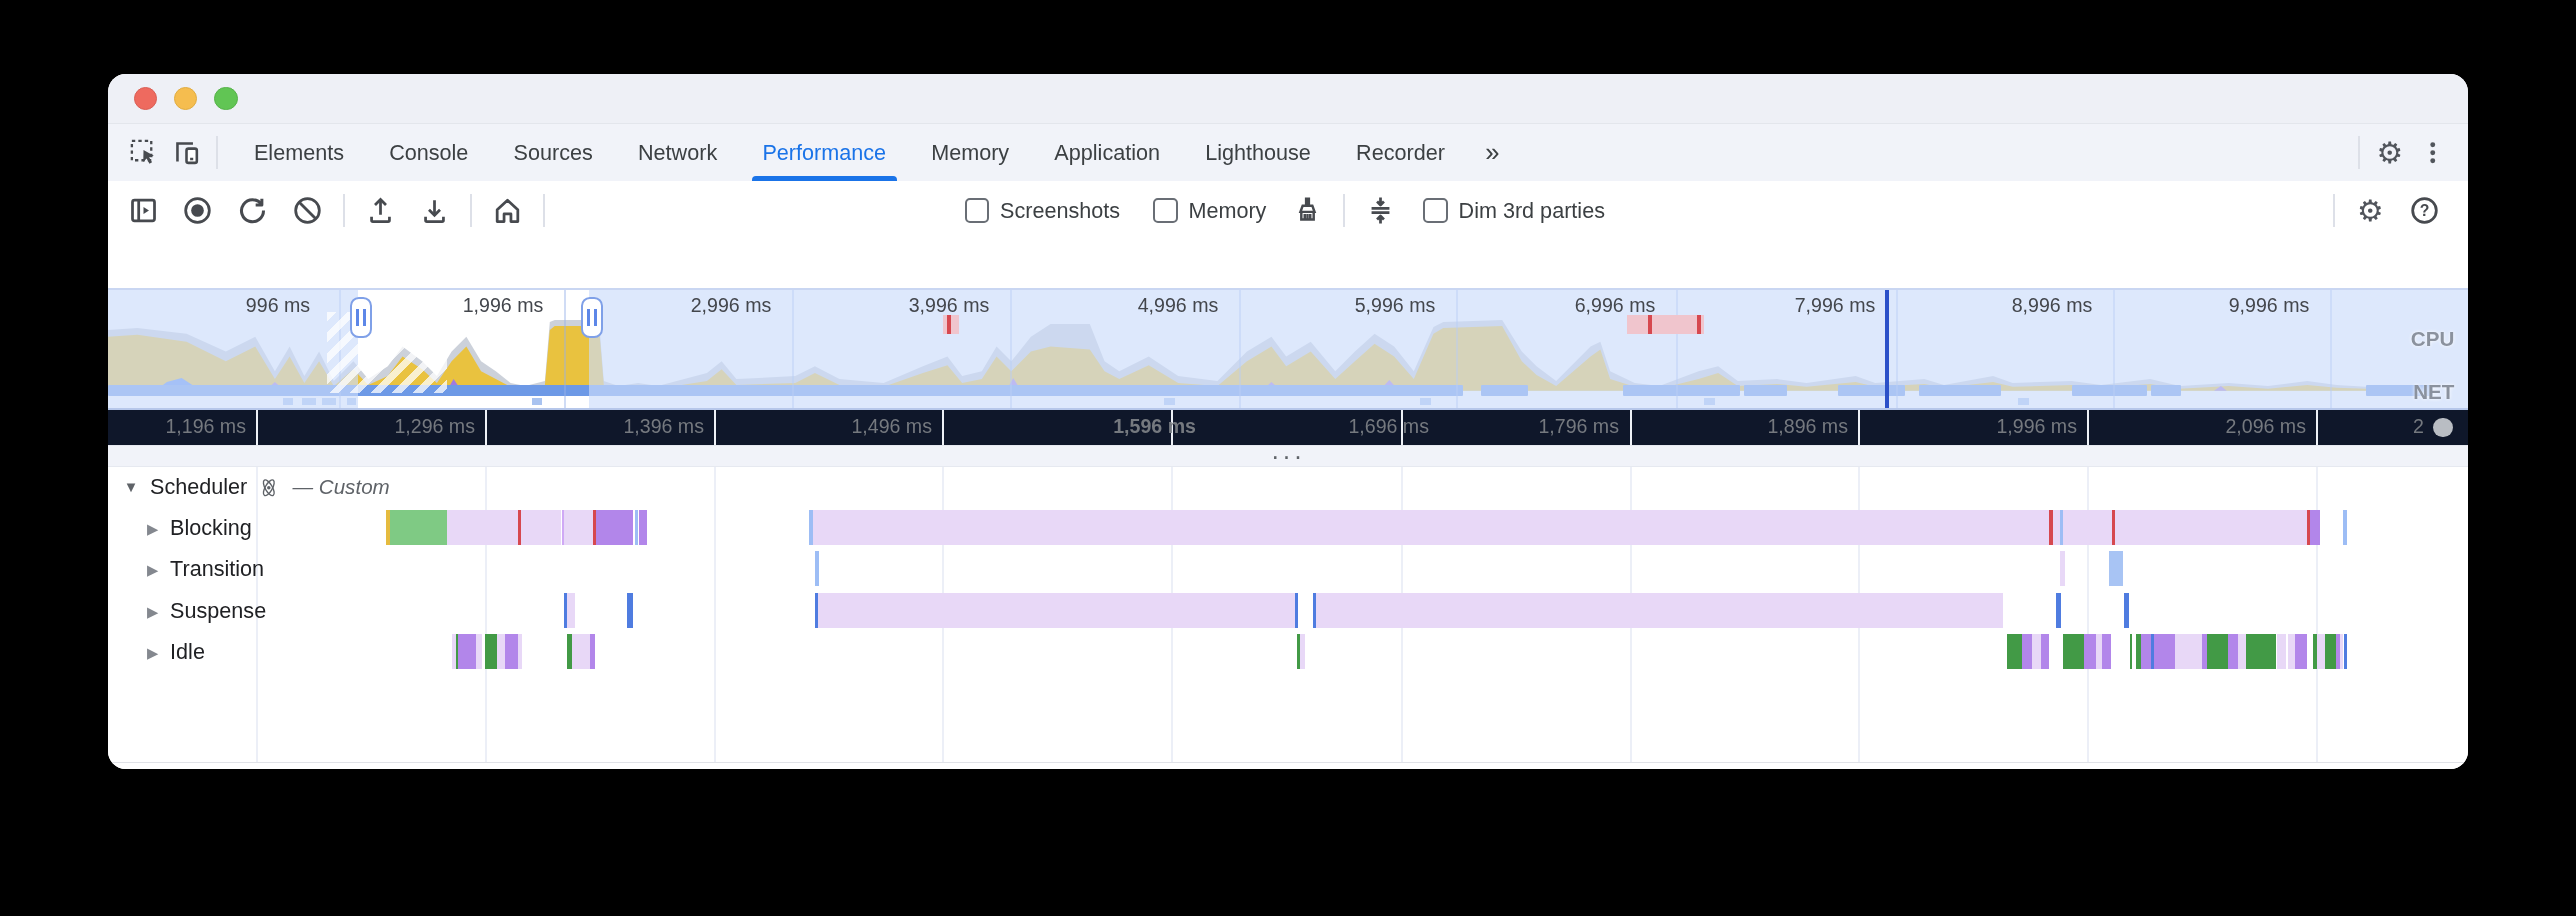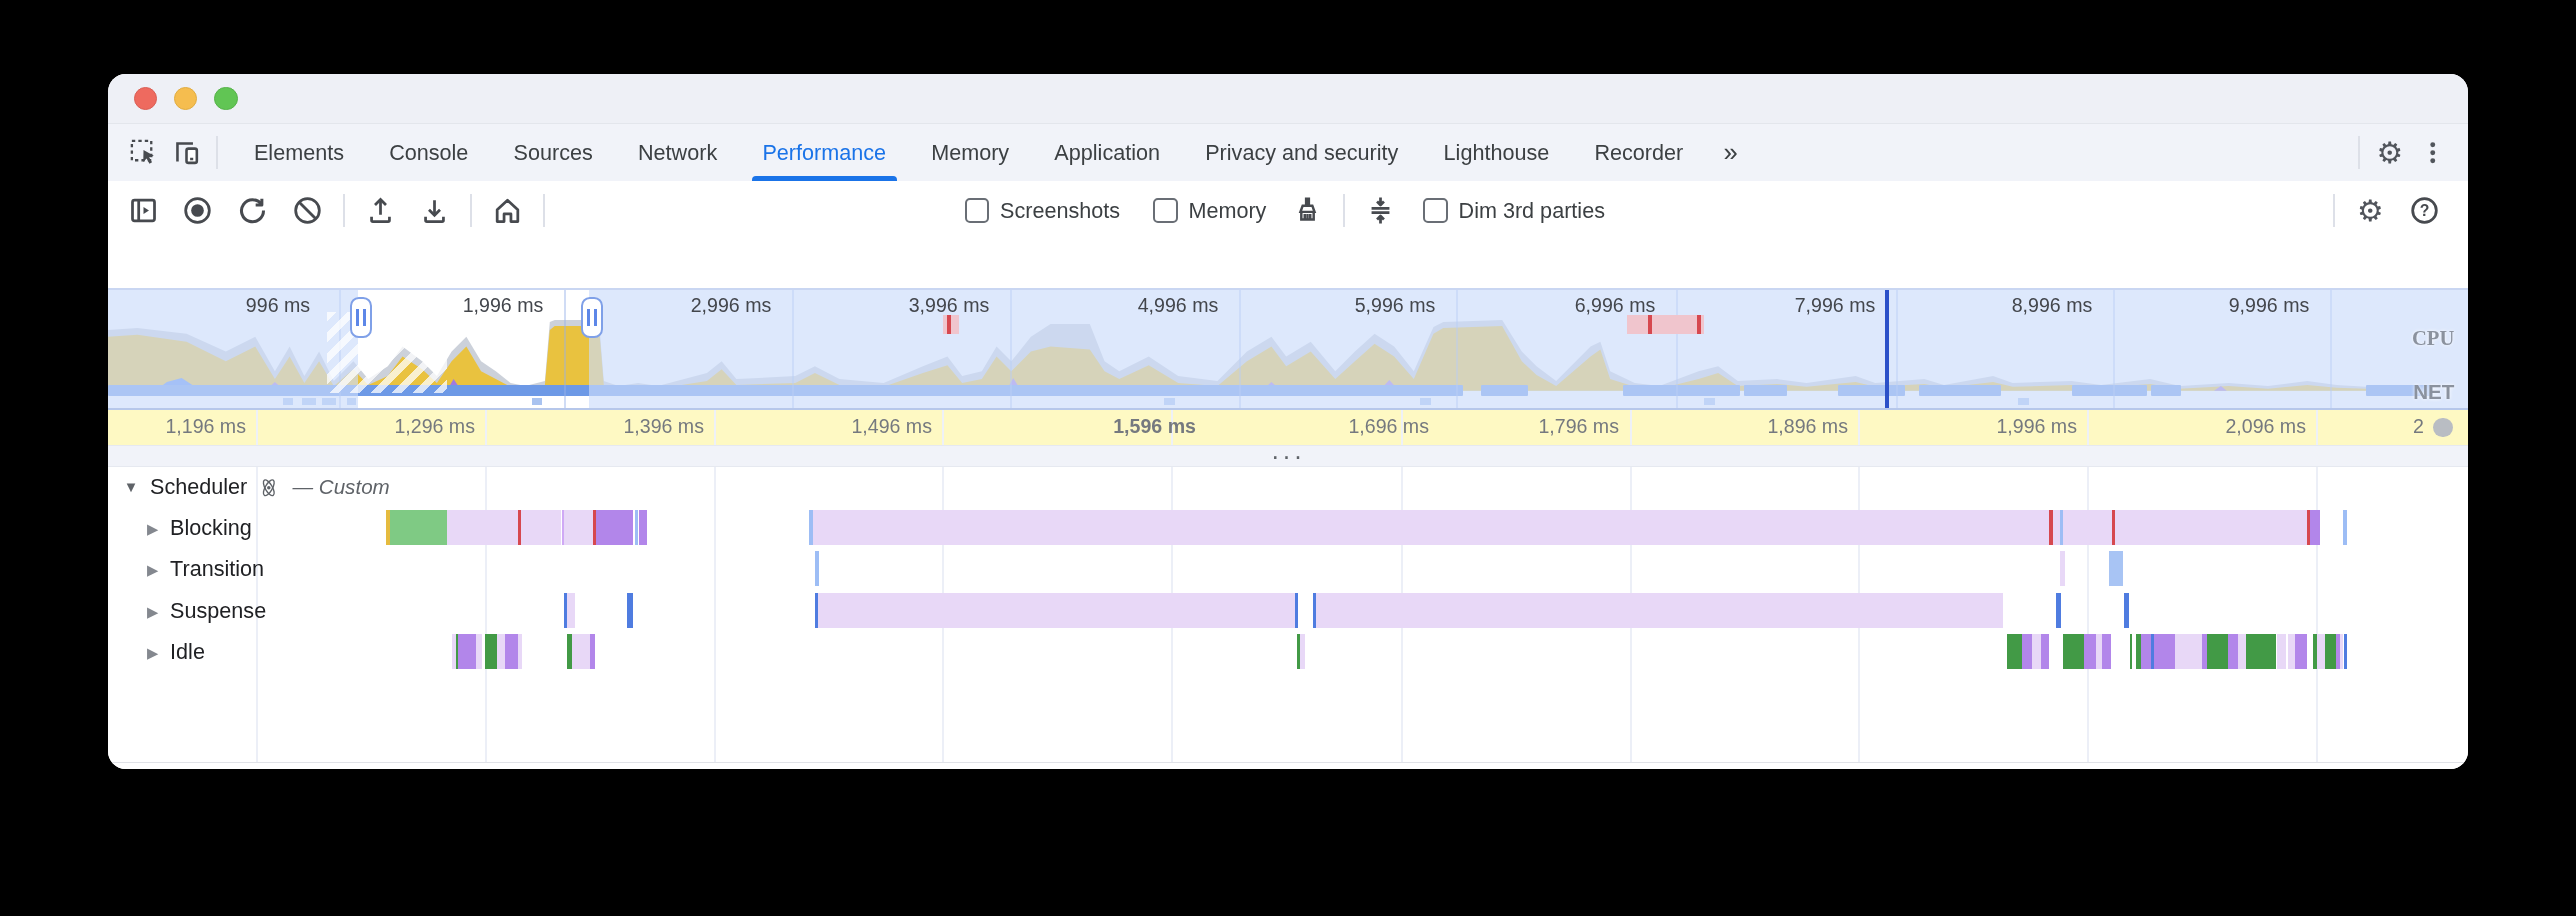--- a/index.html
+++ b/index.html
@@ -41,21 +41,21 @@
   .dim{position:absolute;top:0;bottom:0;background:rgba(203,220,250,.66);z-index:4;}
   .hatch{position:absolute;top:21.6px;height:81px;z-index:5;
     background:repeating-linear-gradient(135deg,rgba(255,255,255,.75) 0 6.9px,rgba(255,255,255,0) 6.9px 14.7px);}
   .grip{position:absolute;top:6.9px;width:17.7px;height:37px;background:#fff;border:2px solid #7fa0e8;border-radius:8.8px;z-index:8;display:flex;align-items:center;justify-content:center;gap:3.9px;}
   .grip i{display:block;width:2.9px;height:17.7px;background:#5d87e8;}
   .marker-band{position:absolute;top:24.5px;height:19.6px;background:#f0c5cd;z-index:6;}
   .marker-line{position:absolute;top:24.5px;height:19.6px;width:3.9px;background:#d6484f;z-index:7;}
   .playhead{position:absolute;top:0;bottom:0;width:3.9px;background:#2b50c8;z-index:9;}
   .side-label{position:absolute;right:13.7px;font-size:20.6px;font-weight:600;color:#8b929e;z-index:7;text-shadow:0 0 3.9px #fff;}
   
-  .ruler{position:relative;height:35px;background:#fef9c3;overflow:hidden;}
+  .ruler{position:relative;height:35px;background:#0f172a;overflow:hidden;}
   .ruler-tickline{position:absolute;top:0;bottom:0;width:2px;background:#eef1f7;}
   .ruler-label{position:absolute;top:4.9px;width:196px;text-align:right;font-size:19.6px;color:#75797f;white-space:nowrap;}
   .scroll-dot{position:absolute;width:19.6px;height:19.6px;border-radius:50%;background:#b9bdc3;top:7.9px;z-index:3;}
   
   .splitter{position:relative;height:19.6px;background:#f1f3f9;border-top:1px solid #e6e9f0;border-bottom:1px solid #e6e9f0;}
   .splitter .dots{position:absolute;left:50%;top:-3.9px;transform:translateX(-50%);font-size:25.5px;letter-spacing:2.9px;color:#5f6368;}
   
   .tracks{position:relative;height:295px;background:#fff;border-bottom:1px solid #e0e2e7;overflow:hidden;}
   .gridline{position:absolute;top:0;bottom:0;width:2px;background:#eceff7;z-index:1;}
   .track-row{position:absolute;left:0;right:0;height:41px;z-index:2;}
@@ -97,21 +97,20 @@
       <div class="vdiv"></div>
     </div>
     <div class="tabs" id="tabs">
         <div class="tab">Elements</div>
         <div class="tab">Console</div>
         <div class="tab">Sources</div>
         <div class="tab">Network</div>
         <div class="tab selected">Performance</div>
         <div class="tab">Memory</div>
         <div class="tab">Application</div>
-        <div class="tab">Privacy and security</div>
         <div class="tab">Lighthouse</div>
         <div class="tab">Recorder</div>
       </div>
     <div class="more-tabs">»</div>
     <div class="tabbar-right">
       <div class="vdiv"></div>
       <div class="icon-btn">
           <span class="glyph">⚙</span>
         </div>
       <div class="icon-btn">
@@ -271,21 +270,21 @@
       <div class="marker-line" style="left: 1589px;"></div>
       <div class="grip" style="left: 242px;">
         <i></i>
         <i></i>
       </div>
       <div class="grip" style="left: 473px;">
         <i></i>
         <i></i>
       </div>
       <div class="playhead" style="left: 1777px;"></div>
-      <div class="side-label" style="top: 37px; font-family: Liberation Serif, serif;">CPU</div>
+      <div class="side-label" style="top: 37px;">CPU</div>
       <div class="side-label" style="top: 90px;">NET</div>
     </div>
 
   <div class="ruler" id="ruler">
       <div class="ruler-tickline" style="left: 148px;"></div>
       <div class="ruler-label" style="left: -58px;">1,196 ms</div>
       <div class="ruler-tickline" style="left: 377px;"></div>
       <div class="ruler-label" style="left: 171px;">1,296 ms</div>
       <div class="ruler-tickline" style="left: 606px;"></div>
       <div class="ruler-label" style="left: 400px;">1,396 ms</div>

